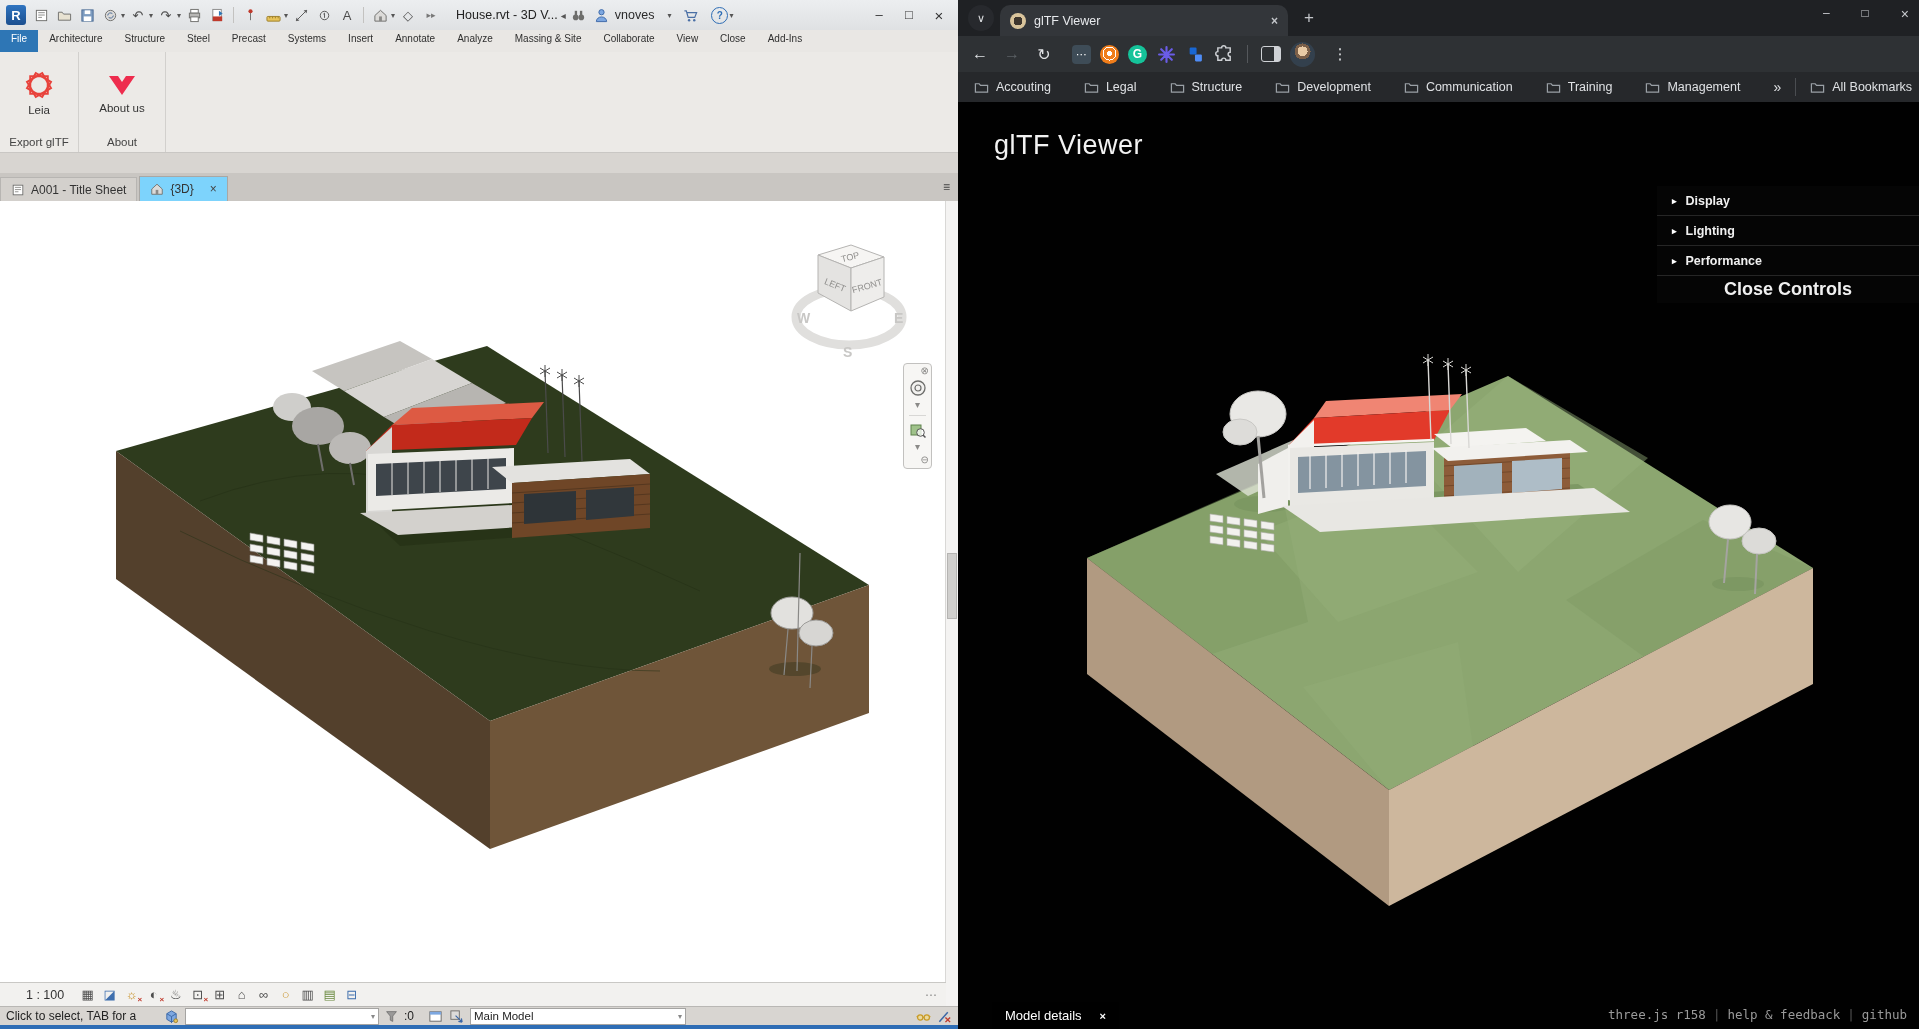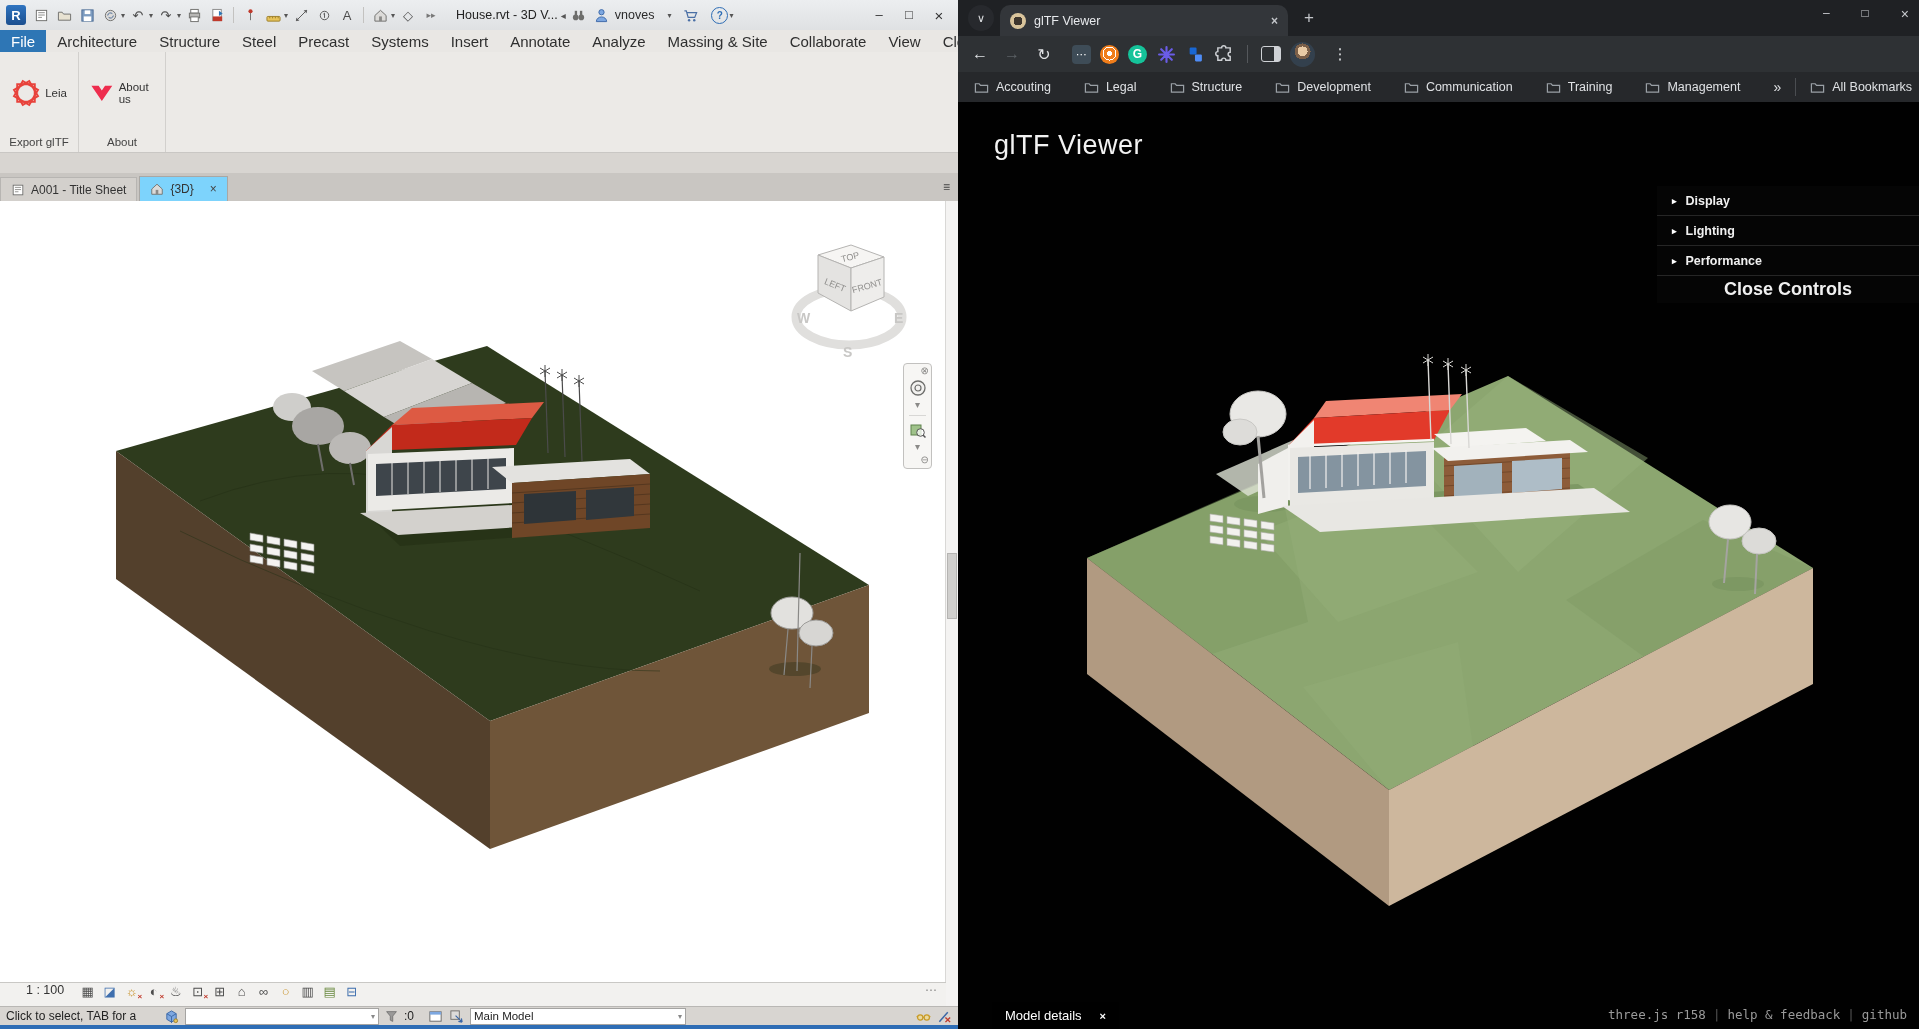--- a/index.html
+++ b/index.html
@@ -13,28 +13,28 @@
     display:flex;align-items:center;justify-content:center;font-weight:bold;font-size:13px;margin-right:2px}
   .qi{width:20px;height:19px;display:flex;align-items:center;justify-content:center;color:#4c4c4c;font-size:13px}
   .qi svg{width:15px;height:15px}
   .qsep{width:1px;height:16px;background:#c3c2c0;margin:0 3px}
   .qcaret{font-size:8px;color:#555;margin-left:-2px}
   .rv-title{margin:0 2px 0 12px;color:#222;white-space:nowrap}
   .helpq{width:15px;height:15px;border-radius:50%;border:1.5px solid #2e6db5;color:#2e6db5;font-weight:bold;
     font-size:10px;display:flex;align-items:center;justify-content:center}
   .winbtns{margin-left:auto;display:flex;gap:16px;color:#333;font-size:13px;padding-right:4px}
   .winbtns span{width:14px;text-align:center}
-  .rv-tabs{height:22px;background:#e9e7e4;display:flex;align-items:stretch;font-size:15px;flex:0 0 auto}
+  .rv-tabs{height:22px;background:#e9e7e4;display:flex;align-items:stretch;font-size:10px;flex:0 0 auto}
   .rtab{padding:3px 11px 0 11px;color:#2f2f2f;white-space:nowrap}
   .rtab--active{background:#2e76b5;color:#fff}
   .rv-tabs .tail{display:flex;align-items:center;gap:6px;padding:0 8px;color:#7a9cc6;font-size:10px}
   .rv-ribbon{height:100px;background:#eceae7;border-bottom:1px solid #c9c7c4;display:flex;flex:0 0 auto}
   .rpanel{display:flex;flex-direction:column;border-right:1px solid #d2d0cd}
   .rpanel .body{flex:1;display:flex;align-items:center;justify-content:center}
-  .bigbtn{display:flex;flex-direction:row;align-items:center;gap:4px;padding:4px 10px}
+  .bigbtn{display:flex;flex-direction:column;align-items:center;gap:4px;padding:4px 10px}
   .bigbtn svg{width:30px;height:30px}
   .bigbtn .lbl{font-size:11.5px;color:#333}
   .grouplbl{height:19px;font-size:11.5px;color:#444;text-align:center;line-height:19px}
   .rv-strip{height:20px;background:#d8d5d1;flex:0 0 auto}
   .rv-doctabs{height:28px;background:#c9c6c2;display:flex;align-items:flex-end;flex:0 0 auto}
   .dtab{height:23px;display:inline-flex;align-items:center;gap:6px;padding:0 10px;font-size:12px;color:#333;
     border:1px solid #b7b5b2;border-bottom:none;background:#d3d0cc;margin-right:2px}
   .dtab svg{width:14px;height:14px}
   .dtab--active{background:#7dd3fc;border-color:#a9a7a4;height:24px}
   .dtab .x{font-size:12px;color:#444;margin-left:10px}
@@ -43,21 +43,21 @@
   .rv-scene{position:absolute;left:0;top:0}
   .viewcube{position:absolute;left:791px;top:34px;width:116px;height:128px}
   .navbar{position:absolute;left:903px;top:162px;width:27px;background:#f7f6f4;border:1px solid #c2c1bf;
     border-radius:4px;display:flex;flex-direction:column;align-items:center;padding:2px 0 3px 0;gap:3px}
   .navbar .g{color:#8b8a88;font-size:10px;line-height:10px}
   .navbar svg{width:18px;height:18px}
   .navbar .dv{width:17px;height:1px;background:#d8d7d5;margin:2px 0}
   .vscroll{position:absolute;right:0;top:0;bottom:0;width:12px;background:#f4f3f2;border-left:1px solid #d9d8d6}
   .vscroll .handle{position:absolute;left:1px;right:1px;top:352px;height:64px;background:#d0cfcd;border:1px solid #b5b4b2}
   .viewbar{position:absolute;left:0;right:12px;bottom:0;height:23px;background:#f2f1ef;border-top:1px solid #c9c8c5;
-    display:flex;gap:5px;padding:0 8px;font-size:12.5px;color:#333}
+    display:flex;align-items:center;gap:5px;padding:0 8px;font-size:12.5px;color:#333}
   .viewbar .scale{margin:0 10px 0 18px}
   .vbi{position:relative;width:17px;height:17px;display:flex;align-items:center;justify-content:center;
     font-size:13px;color:#4d4d4d}
   .vbi.b{color:#3f6fae}.vbi.y{color:#c9932a}.vbi.g{color:#6a8a3f}
   .vbi .rx{position:absolute;right:-2px;bottom:-1px;font-size:8px;color:#c0392b;font-weight:bold}
   .viewbar .dots{margin-left:auto;color:#8a8988;font-size:12px;letter-spacing:1px}
   .rv-status{height:18px;background:#d8d5d1;border-top:1px solid #b9b7b4;display:flex;align-items:center;
     gap:6px;padding:0 6px;font-size:12px;color:#222;flex:0 0 auto}
   .rv-status .prompt{width:152px;overflow:hidden;white-space:nowrap}
   .combo{background:#fff;border:1px solid #a5a4a2;height:15px;display:flex;align-items:center;

